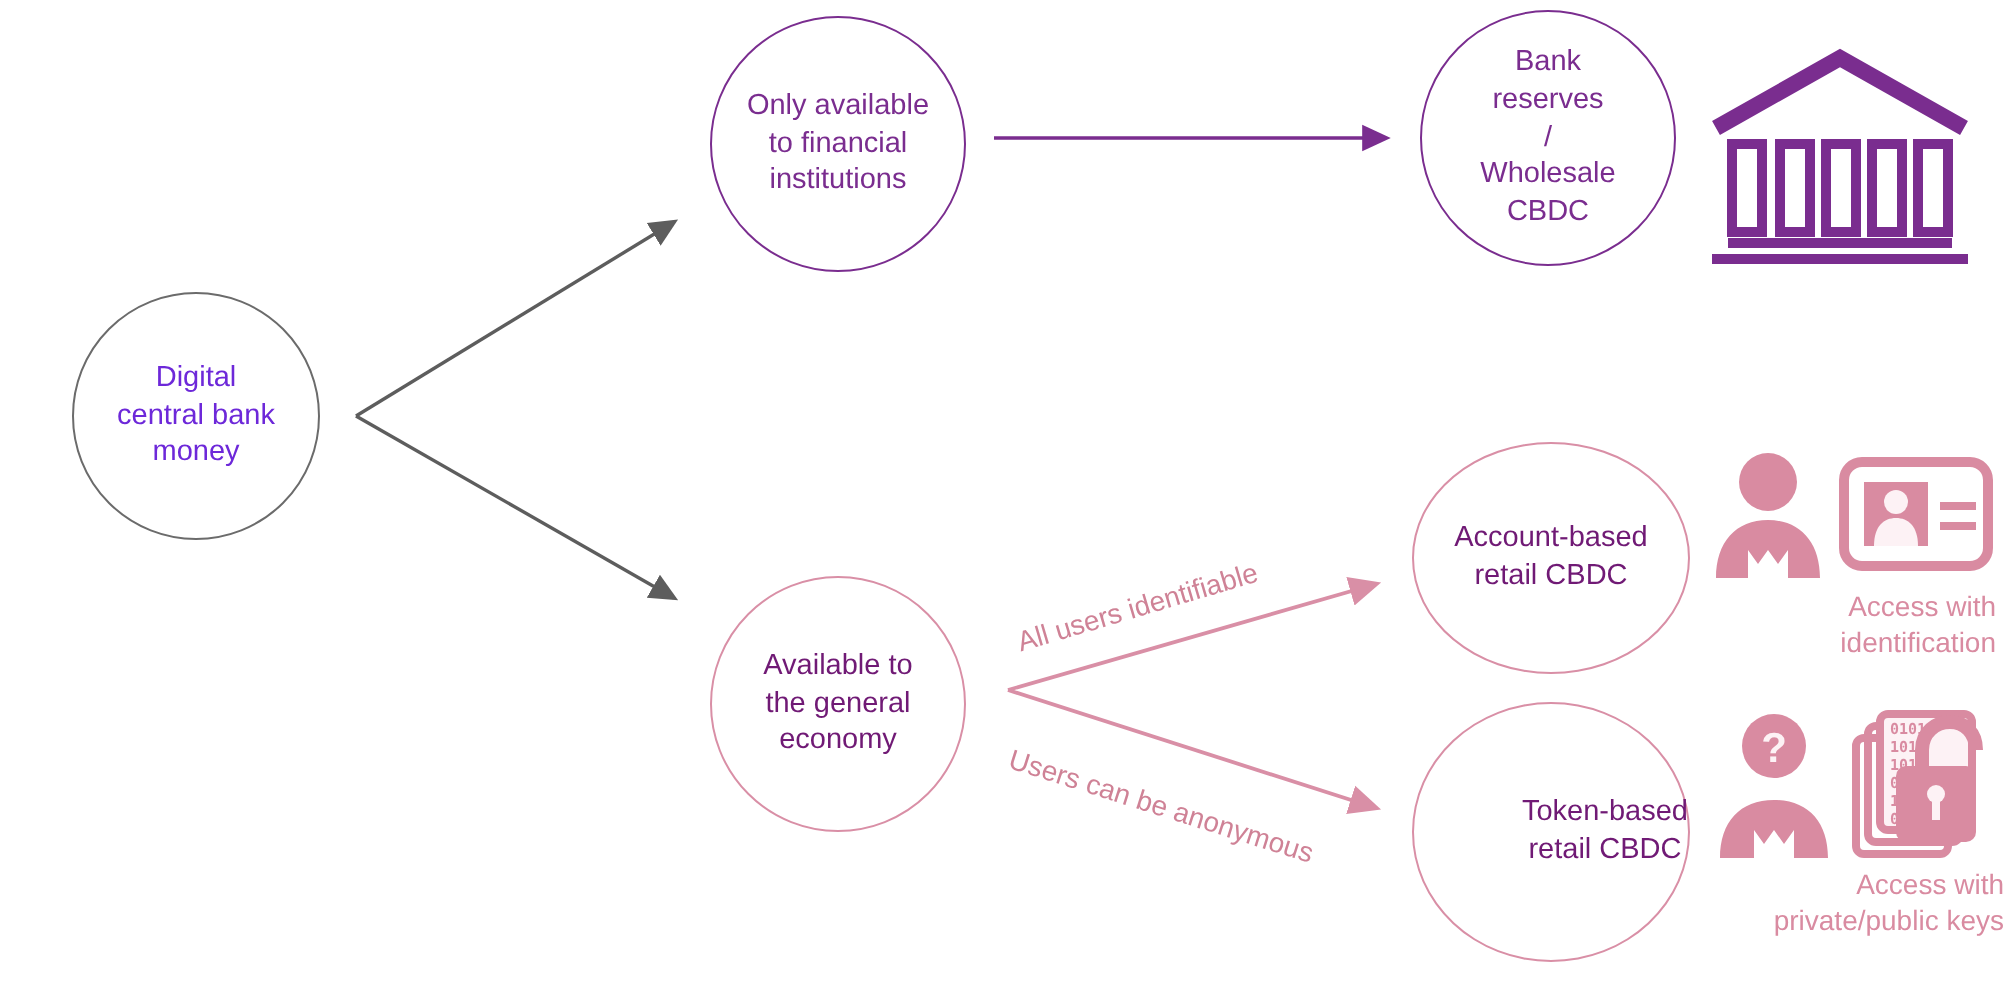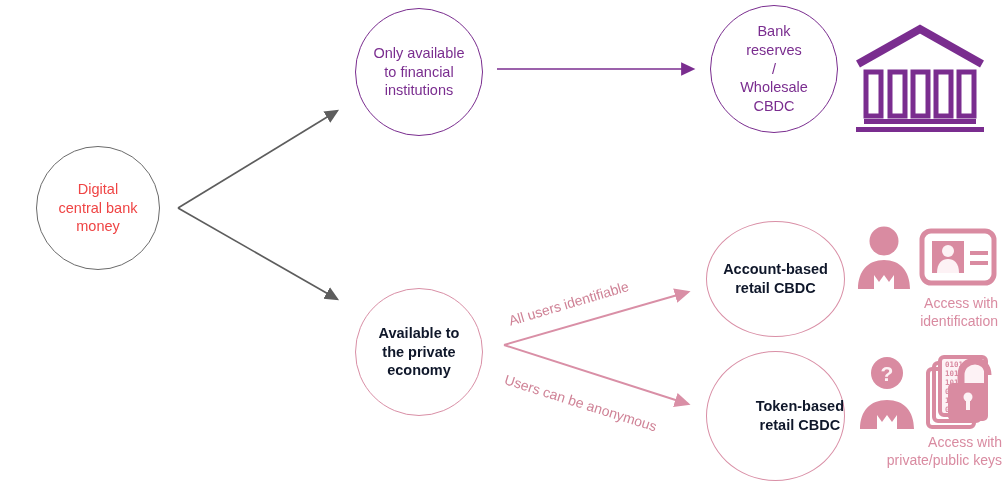--- a/index.html
+++ b/index.html
@@ -5,23 +5,23 @@
   html,body{margin:0;padding:0;background:#ffffff;}
   body{width:1002px;height:494px;position:relative;overflow:hidden;
        font-family:"Liberation Sans","DejaVu Sans",sans-serif;}
   #stage{position:absolute;left:0;top:0;width:1002px;height:494px;}
   svg#edges{position:absolute;left:0;top:0;width:1002px;height:494px;}
 
   .node{position:absolute;border-radius:50%;display:flex;align-items:center;
         justify-content:center;text-align:center;box-sizing:border-box;}
   .node .label{line-height:1.30;white-space:pre-line;}
 
-  .node-gray{border:1.6px solid #6b6b6b;color:#ef4444;}
+  .node-gray{border:1.6px solid #6b6b6b;color:#6d28d9;}
   .node-purple{border:1.7px solid #7a2d8f;color:#7a2d8f;}
-  .node-pink{border:1.7px solid #d98fa6;color:#0f172a;font-weight:bold;}
+  .node-pink{border:1.7px solid #d98fa6;color:#701a75;}
 
   .edge-label{position:absolute;color:#cf8296;white-space:nowrap;
               transform-origin:left center;}
 
   .icon-cap{position:absolute;text-align:right;color:#d98ba1;
             line-height:1.28;white-space:pre-line;}
 
   .iconbox{position:absolute;}
 </style>
 </head>
@@ -74,21 +74,21 @@
   <div class="node node-purple" style="left:710px;top:5px;width:128px;height:128px;font-size:14.5px;">
     <div class="label">Bank
 reserves
 /
 Wholesale
 CBDC</div>
   </div>
 
   <div class="node node-pink" style="left:355px;top:288px;width:128px;height:128px;font-size:14.5px;">
     <div class="label">Available to
-the private
+the general
 economy</div>
   </div>
 
   <div class="node node-pink" style="left:706px;top:221px;width:139px;height:116px;font-size:14.5px;">
     <div class="label">Account-based
 retail CBDC</div>
   </div>
 
   <div class="node node-pink" style="left:706px;top:351px;width:139px;height:130px;font-size:14.5px;justify-content:flex-end;">
     <div class="label">Token-based

